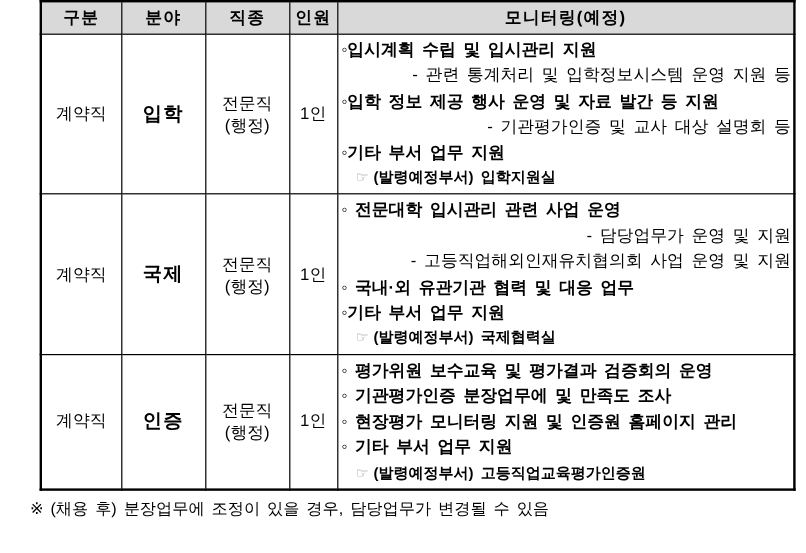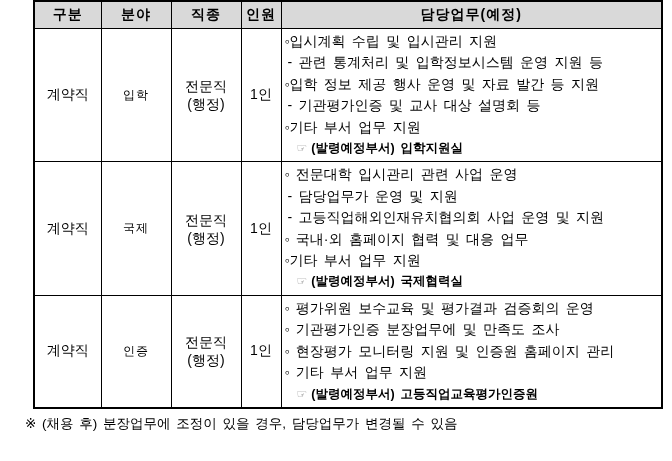--- a/index.html
+++ b/index.html
@@ -30,30 +30,30 @@
     text-align:center;vertical-align:middle;
     padding:0;
   }
   tbody tr:nth-child(1){height:129px;}
   tbody tr:nth-child(2){height:127px;}
   tbody tr:nth-child(3){height:109px;}
   td.center{
     text-align:center;vertical-align:middle;
     font-size:14px;padding:0;
   }
-  td.field-cell{font-weight:normal;font-size:12px;letter-spacing:1px;}
+  td.field-cell{font-weight:bold;font-size:16px;letter-spacing:1px;}
   td.count-cell{font-weight:normal;}
   td.job-cell div{line-height:18px;}
   td.duties-cell{
     vertical-align:middle;
     font-size:14px;line-height:21.4px;word-spacing:2.5px;
     padding:2px 2px 2px 0;
   }
-  .duty-bullet{font-weight:normal;padding-left:3px;}
-  .duty-dash{font-weight:normal;padding-left:6px;}
+  .duty-bullet{font-weight:bold;padding-left:3px;}
+  .duty-dash{font-weight:normal;padding-left:6px;text-align:right;}
   .duty-note{font-weight:bold;font-size:12.5px;padding-left:15px;}
   .hand-icon{color:#8a8a8a;font-size:12px;font-weight:normal;margin-right:4px;}
   .footnote{
     margin:6px 0 0 25px;
     font-size:13.5px;word-spacing:2px;color:#000;
   }
 </style>
 </head>
 <body>
 
@@ -67,21 +67,21 @@
       <col style="width:70px">
       <col style="width:40px">
       <col>
     </colgroup>
     <thead>
       <tr id="header-row">
           <th>구분</th>
           <th>분야</th>
           <th>직종</th>
           <th>인원</th>
-          <th>담당업무(예정)</th>
+          <th>모니터링(예정)</th>
         </tr>
     </thead>
     <tbody id="table-body">
         <tr>
           <td class="center category-cell">계약직</td>
           <td class="center field-cell">입학</td>
           <td class="center job-cell">
             <div>전문직</div>
             <div>(행정)</div>
           </td>
@@ -100,21 +100,21 @@
           <td class="center field-cell">국제</td>
           <td class="center job-cell">
             <div>전문직</div>
             <div>(행정)</div>
           </td>
           <td class="center count-cell">1인</td>
           <td class="duties-cell">
             <div class="duty-bullet">◦ 전문대학 입시관리 관련 사업 운영</div>
             <div class="duty-dash">- 담당업무가 운영 및 지원</div>
             <div class="duty-dash">- 고등직업해외인재유치협의회 사업 운영 및 지원</div>
-            <div class="duty-bullet">◦ 국내·외 홈페이지 협력 및 대응 업무</div>
+            <div class="duty-bullet">◦ 국내·외 유관기관 협력 및 대응 업무</div>
             <div class="duty-bullet">◦기타 부서 업무 지원</div>
             <div class="duty-note"><span class="hand-icon">☞</span><span>(발령예정부서) 국제협력실</span></div>
           </td>
         </tr>
         <tr>
           <td class="center category-cell">계약직</td>
           <td class="center field-cell">인증</td>
           <td class="center job-cell">
             <div>전문직</div>
             <div>(행정)</div>

